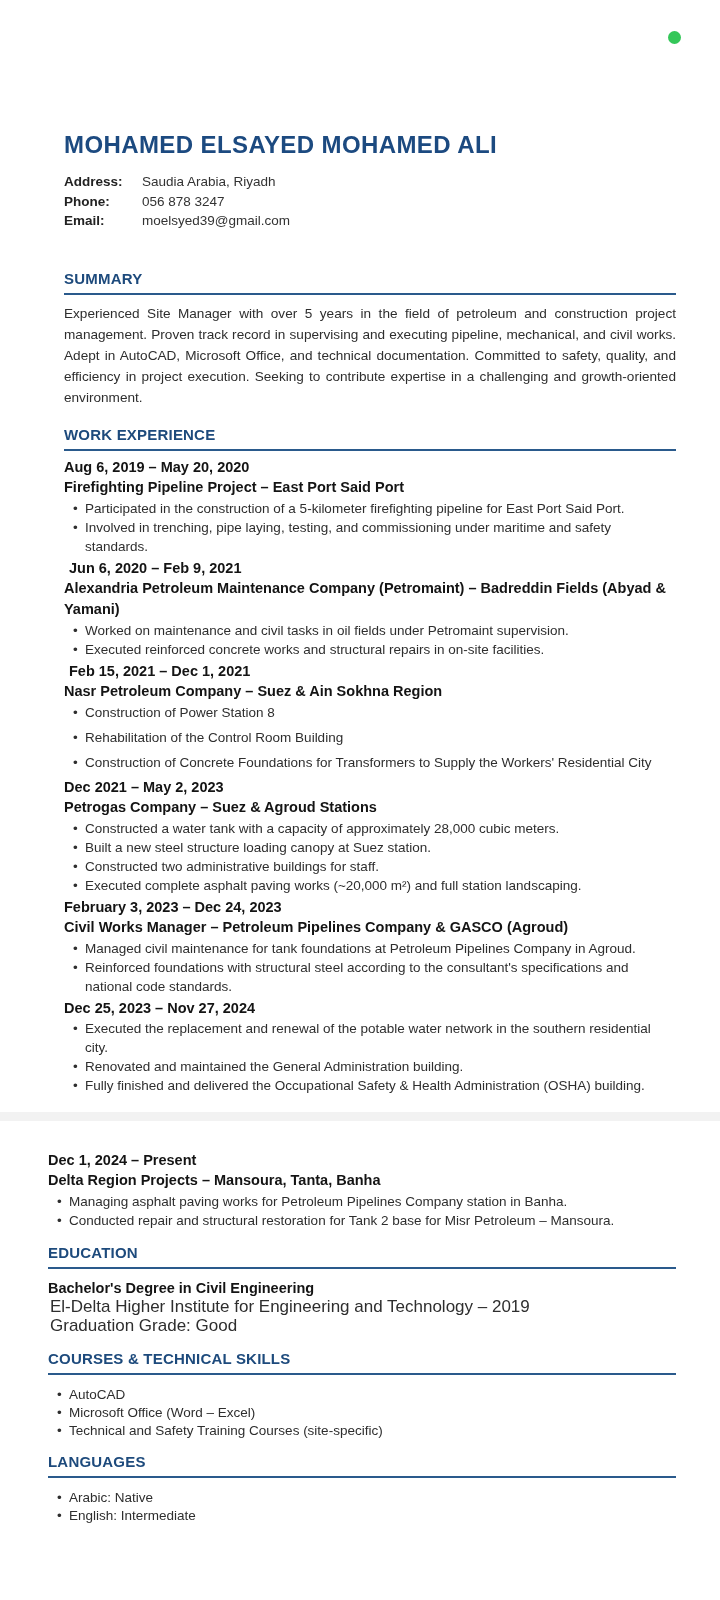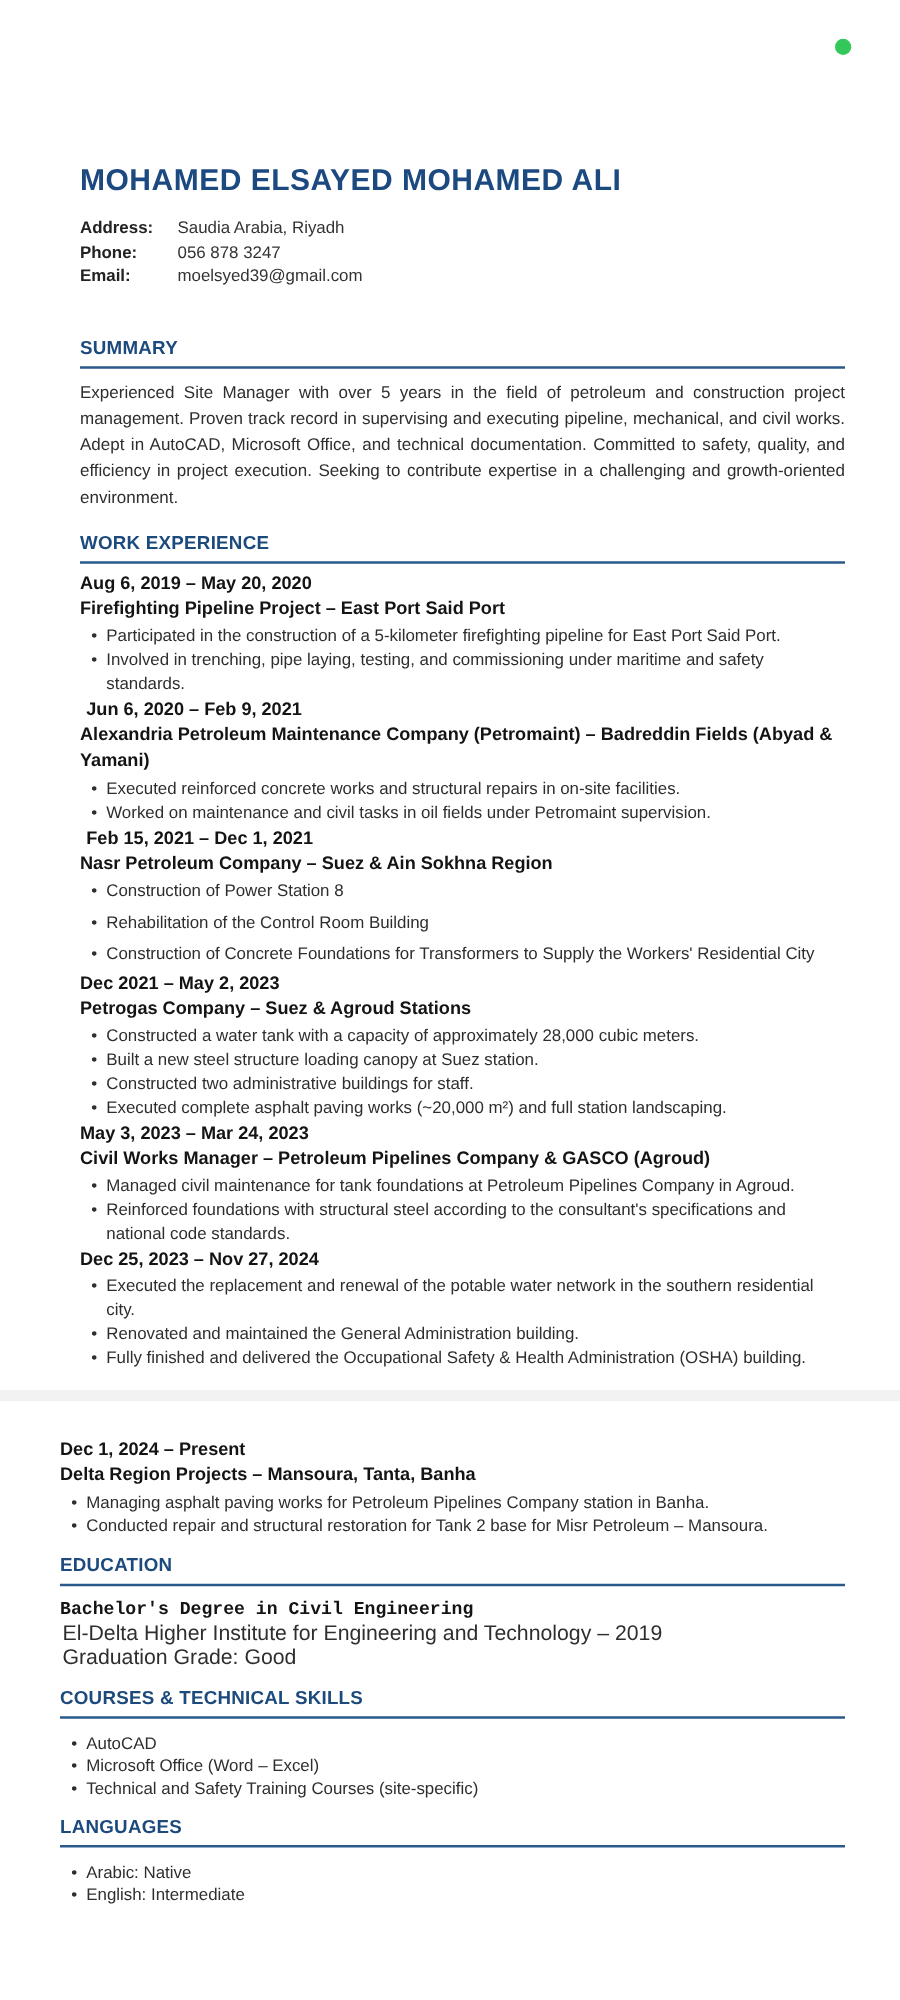--- a/index.html
+++ b/index.html
@@ -104,21 +104,20 @@
   }
   ul.bullets.spaced li { margin-bottom: 6px; }
 
   .edu-section { margin-top: 14px; }
   .edu-degree {
     margin-top: 10px;
     font-size: 14.5px;
     font-weight: 700;
     color: #141414;
     line-height: 19px;
-    font-family: Liberation Mono, monospace;
   }
   .edu-line {
     font-size: 17px;
     line-height: 18.5px;
     color: #2e2e2e;
     padding-left: 2px;
   }
 
   .skills-section { margin-top: 15px; }
   .skills-section ul.bullets, .lang-section ul.bullets { margin-top: 11px; }
@@ -165,22 +164,22 @@
         <ul class="bullets">
           <li>Participated in the construction of a 5-kilometer firefighting pipeline for East Port Said Port.</li>
           <li>Involved in trenching, pipe laying, testing, and commissioning under maritime and safety standards.</li>
         </ul>
       </div>
 
       <div class="job">
         <div class="job-date indent">Jun 6, 2020 – Feb 9, 2021</div>
         <div class="job-title">Alexandria Petroleum Maintenance Company (Petromaint) – Badreddin Fields (Abyad &amp; Yamani)</div>
         <ul class="bullets">
+          <li>Worked on maintenance and civil tasks in oil fields under Petromaint supervision.</li>
           <li>Executed reinforced concrete works and structural repairs in on-site facilities.</li>
-          <li>Worked on maintenance and civil tasks in oil fields under Petromaint supervision.</li>
         </ul>
       </div>
 
       <div class="job">
         <div class="job-date indent">Feb 15, 2021 – Dec 1, 2021</div>
         <div class="job-title">Nasr Petroleum Company – Suez &amp; Ain Sokhna Region</div>
         <ul class="bullets spaced">
           <li>Construction of Power Station 8</li>
           <li>Rehabilitation of the Control Room Building</li>
           <li>Construction of Concrete Foundations for Transformers to Supply the Workers' Residential City</li>
@@ -192,21 +191,21 @@
         <div class="job-title">Petrogas Company – Suez &amp; Agroud Stations</div>
         <ul class="bullets">
           <li>Constructed a water tank with a capacity of approximately 28,000 cubic meters.</li>
           <li>Built a new steel structure loading canopy at Suez station.</li>
           <li>Constructed two administrative buildings for staff.</li>
           <li>Executed complete asphalt paving works (~20,000 m²) and full station landscaping.</li>
         </ul>
       </div>
 
       <div class="job">
-        <div class="job-date">May 3, 2023 – Mar 24, 2023</div>
+        <div class="job-date">February 3, 2023 – Dec 24, 2023</div>
         <div class="job-title">Civil Works Manager – Petroleum Pipelines Company &amp; GASCO (Agroud)</div>
         <ul class="bullets">
           <li>Managed civil maintenance for tank foundations at Petroleum Pipelines Company in Agroud.</li>
           <li>Reinforced foundations with structural steel according to the consultant's specifications and national code standards.</li>
         </ul>
       </div>
 
       <div class="job">
         <div class="job-date">Dec 25, 2023 – Nov 27, 2024</div>
         <ul class="bullets">

